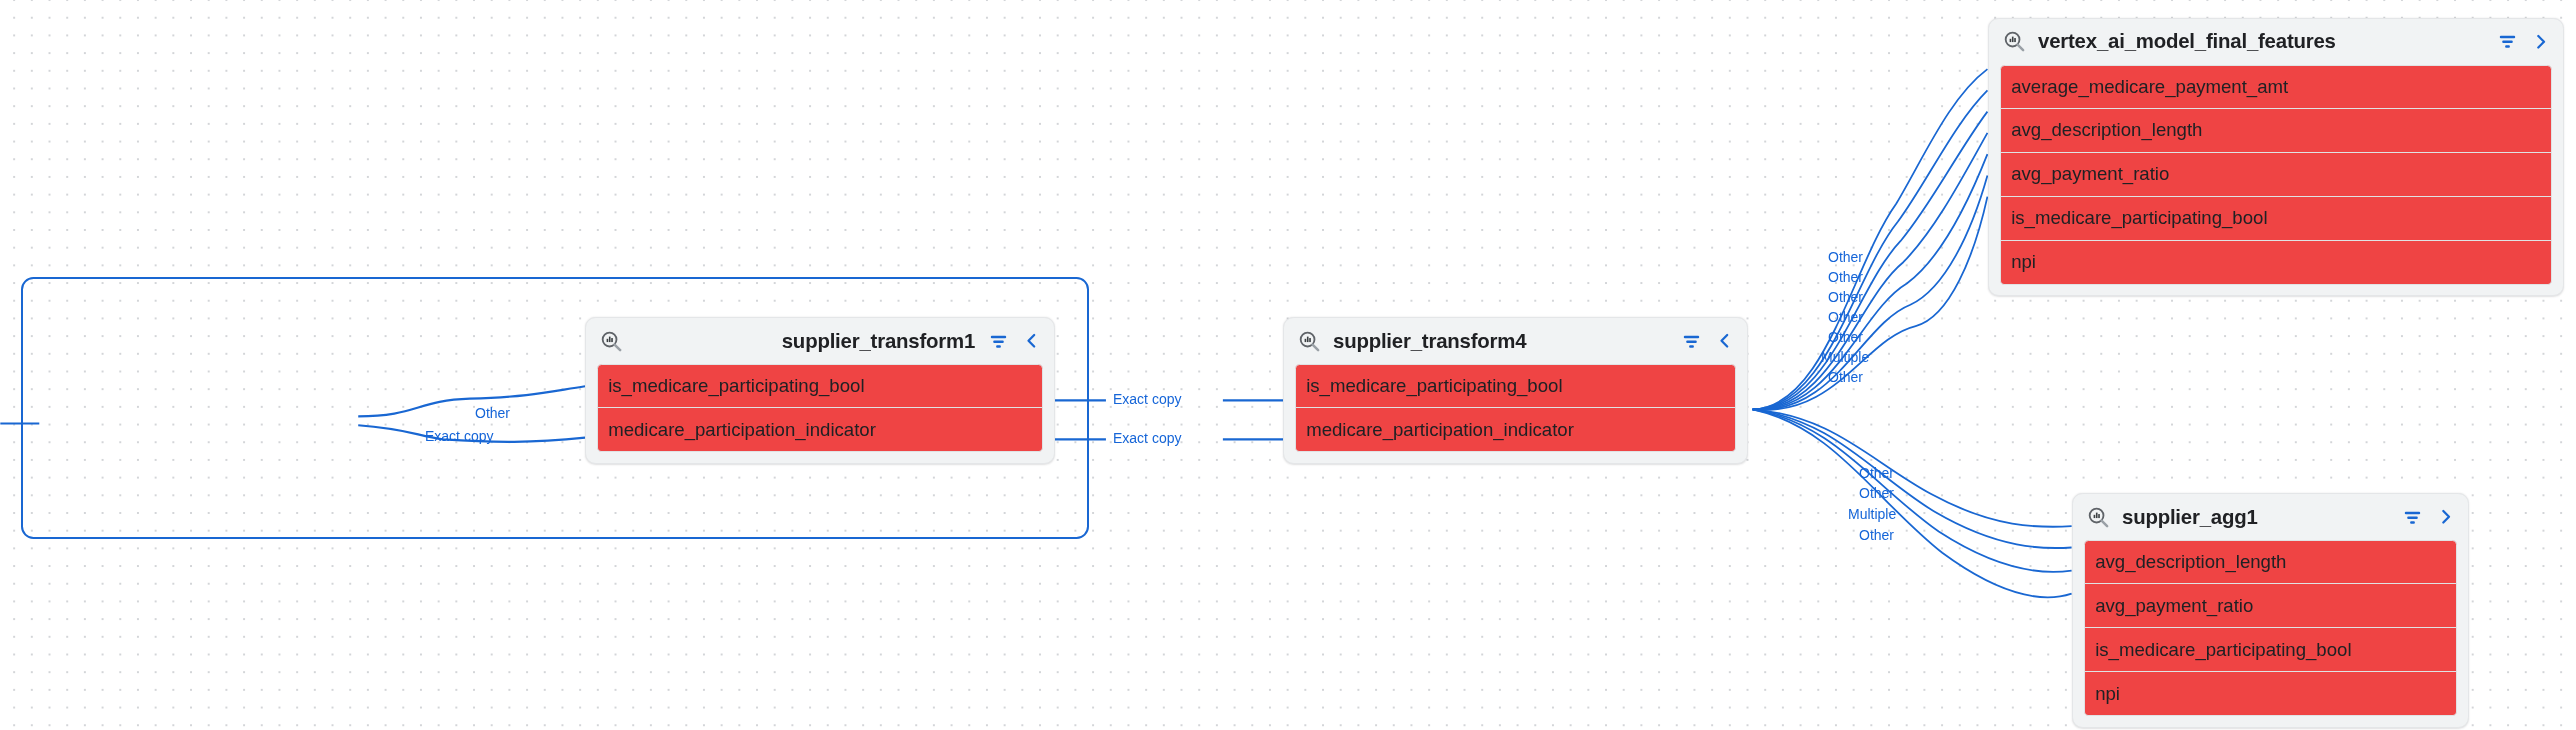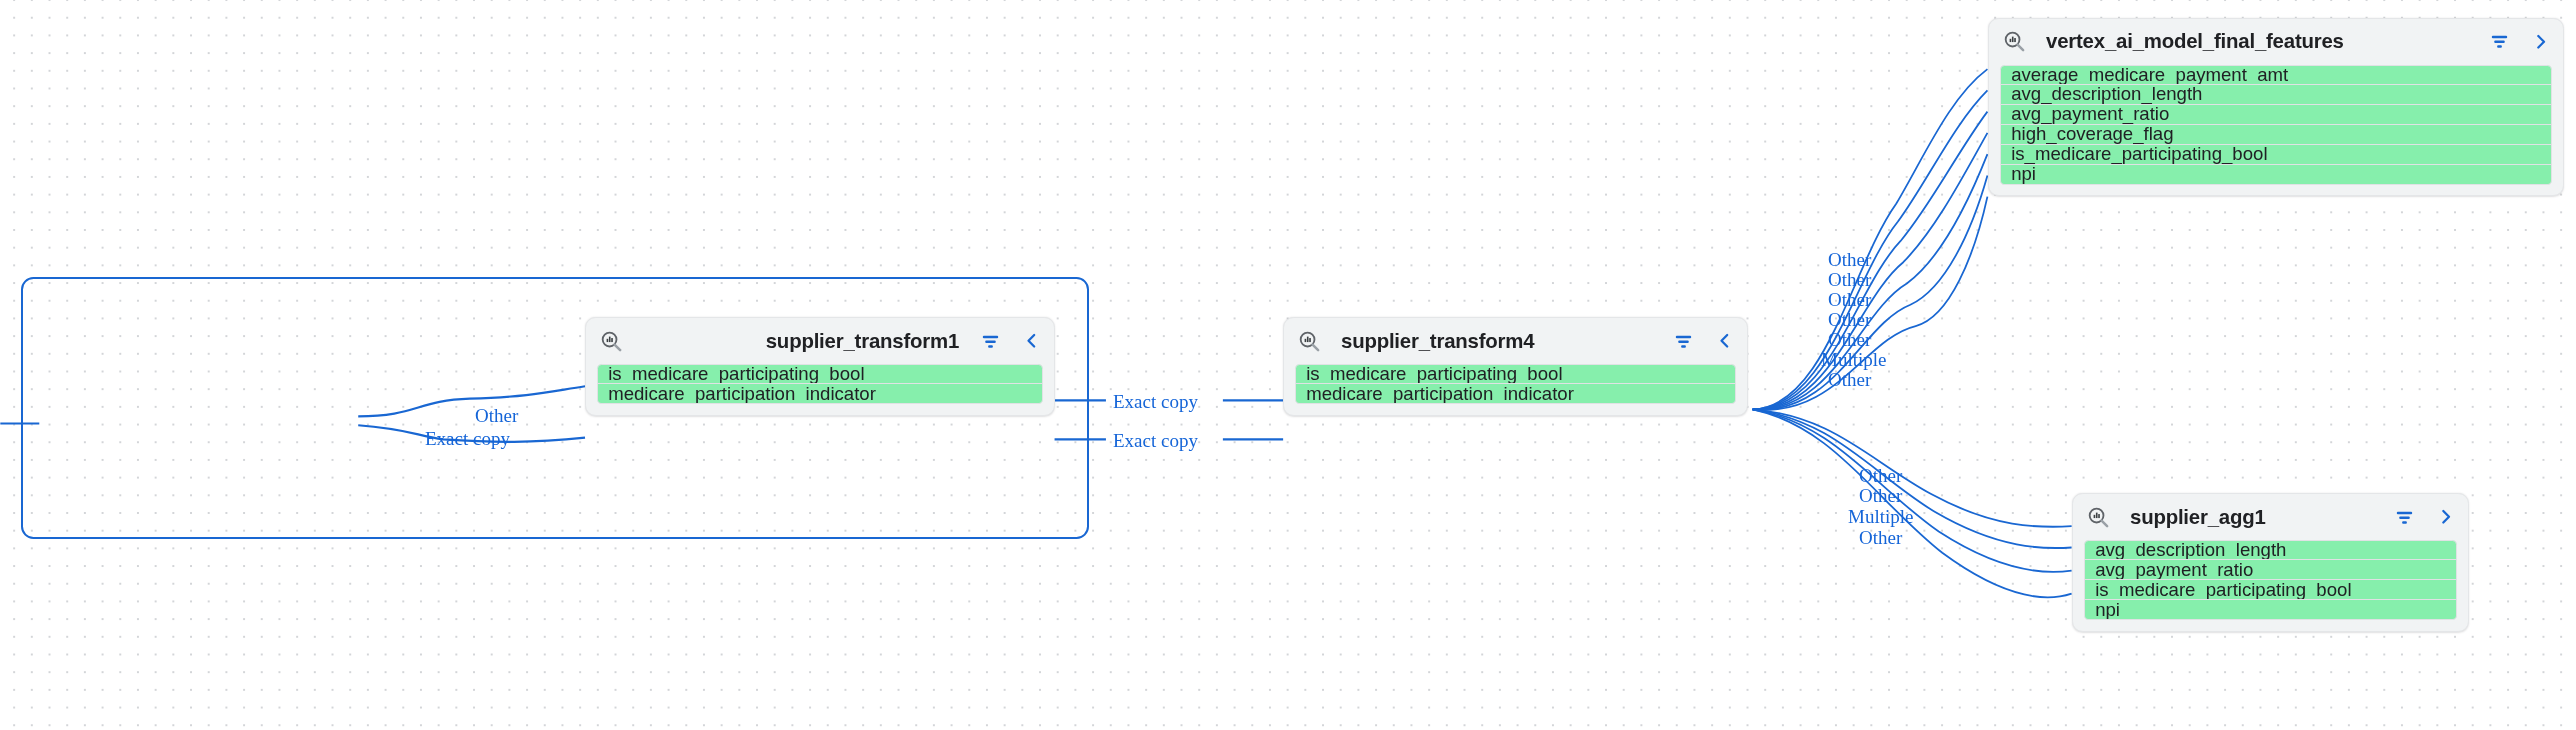--- a/index.html
+++ b/index.html
@@ -20,22 +20,22 @@
   #edge-layer {
     position: absolute; left: 0; top: 0;
     width: 2576px; height: 730px;
     pointer-events: none;
   }
   .edge-path { fill: none; stroke: #1967d2; stroke-width: 2.4px; }
   .edge-path.thin { stroke-width: 2px; }
   .edge-label {
     position: absolute;
     color: #1565d8;
-    font-size: 19px;
-    font-family: Liberation Serif, serif;
+    font-size: 14px;
+    font-family: Liberation Sans, sans-serif;
     white-space: nowrap;
     line-height: 1;
   }
 
   
   .group-box {
     position: absolute;
     border: 2.3px solid #1967d2;
     border-radius: 12.4px;
     background: transparent;
@@ -48,40 +48,40 @@
     border-radius: 10.6px;
     border: 0.9px solid #e4e6e8;
     box-shadow: 0 0.9px 1.8px rgba(60,64,67,.16);
     padding: 0 0 10.6px 0;
   }
   .node-header {
     display: flex;
     align-items: center;
     height: 46px;
     padding: 0 12.4px 0 14px;
-    gap: 20px;
+    gap: 12px;
   }
   .node-title {
     font-size: 20.4px;
     font-weight: bold;
     color: #202124;
     letter-spacing: -0.2px;
     white-space: nowrap;
     flex: 1;
   }
   .hdr-icon { display: flex; align-items: center; justify-content: center; }
   .fields {
     margin: 0 10.6px;
     display: flex;
     flex-direction: column;
   }
   .field {
-    background: #86efac;
+    background: #ef4444;
     border: 0.9px solid #e0e2e4;
-    height: 20px;
+    height: 44px;
     display: flex;
     align-items: center;
     padding: 0 10.6px;
     font-size: 18.6px;
     color: #202124;
     white-space: nowrap;
     overflow: hidden;
   }
   .fields .field + .field { border-top: none; }
   .fields .field:first-child { border-radius: 4.4px 4.4px 0 0; }
@@ -236,21 +236,20 @@
       <span class="hdr-icon">
         <svg width="19.5" height="19.5" viewBox="0 0 24 24">
           <polyline points="9,5 16,12 9,19" fill="none" stroke="#1967d2" stroke-width="2.8" stroke-linecap="round" stroke-linejoin="round"></polyline>
         </svg>
       </span>
     </div>
     <div class="fields">
       <div class="field">average_medicare_payment_amt</div>
       <div class="field">avg_description_length</div>
       <div class="field">avg_payment_ratio</div>
-      <div class="field">high_coverage_flag</div>
       <div class="field">is_medicare_participating_bool</div>
       <div class="field">npi</div>
     </div>
   </div>
 
   <div class="node" id="node-supplier_agg1">
     <div class="node-header">
       <span class="hdr-icon">
         <svg width="23" height="23" viewBox="0 0 24 24">
           <circle cx="10" cy="10" r="7.2" fill="none" stroke="#5f6368" stroke-width="1.9"></circle>

